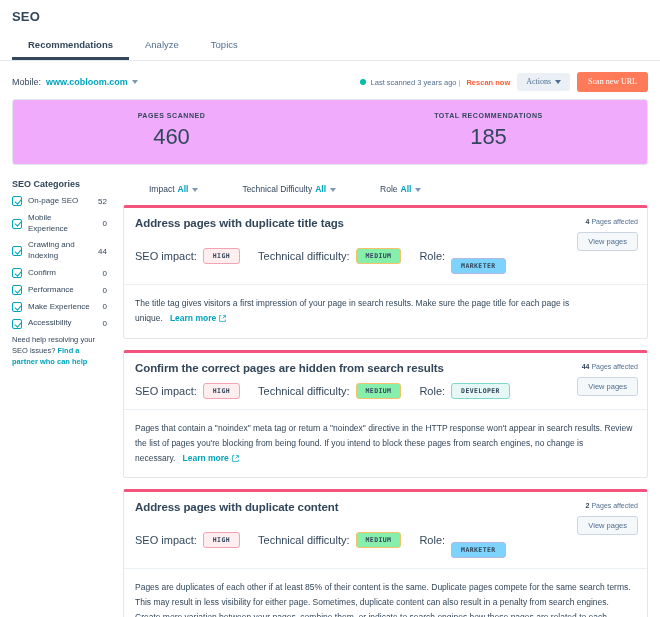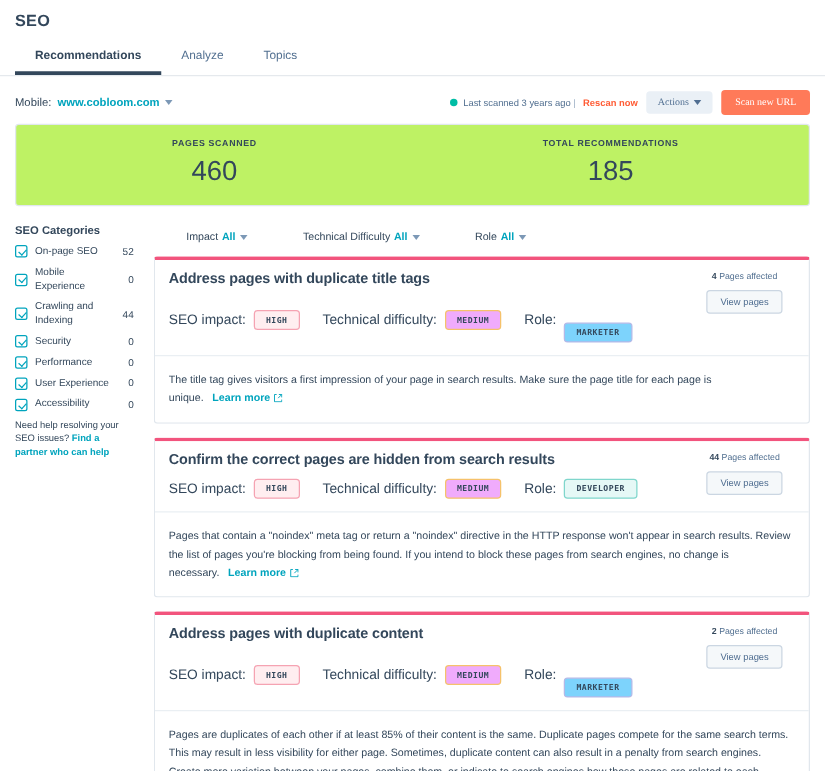--- a/index.html
+++ b/index.html
@@ -126,21 +126,21 @@
     border-right: 3px solid transparent;
     border-top: 4px solid #506e91;
     vertical-align: middle;
   }
 
   
   .stats-card {
     margin: 8px 12px 0 12px;
     border: 1px solid #e1e7ed;
     border-radius: 3px;
-    background: #bef264;
+    background: #f0abfc;
     display: flex;
     padding: 12px 0 14px 0;
   }
   .stat {
     flex: 1;
     text-align: center;
   }
   .stat-label {
     font-size: 7px;
     font-weight: 700;
@@ -281,29 +281,29 @@
     font-size: 6.5px;
     font-weight: 700;
     letter-spacing: .4px;
     padding: 3px 9px;
     border-radius: 3px;
     border: 1px solid;
     margin-right: 18px;
     white-space: nowrap;
   }
   .badge.high   { background:#ffeef0; border-color:#f5a3b2; color:#33475b; }
-  .badge.medium { background:#f0abfc; border-color:#f5c26b; color:#33475b; }
+  .badge.medium { background:#86efac; border-color:#f5c26b; color:#33475b; }
   .badge.marketer  { background:#7dd3fc; border-color:#b3b9e8; color:#33475b;margin-top:20px; }
   .badge.developer { background:#e5f8f6; border-color:#7fd6cc; color:#33475b; }
 
   .rec-right {
     position: absolute;
     top: 10px;
-    right: 21px;
-    text-align: center;
+    right: 9px;
+    text-align: right;
   }
   .pages-affected {
     font-size: 7px;
     color: #516f90;
     white-space: nowrap;
   }
   .pages-affected b { color:#33475b; font-weight:700; }
   .view-pages {
     margin-top: 7px;
     display: inline-block;
@@ -392,31 +392,31 @@
       <span class="cat-label">Mobile Experience</span>
       <span class="cat-count">0</span>
     </div>
     <div class="cat-item">
       <span class="cbox"></span>
       <span class="cat-label">Crawling and Indexing</span>
       <span class="cat-count">44</span>
     </div>
     <div class="cat-item">
       <span class="cbox"></span>
-      <span class="cat-label">Security</span>
+      <span class="cat-label">Confirm</span>
       <span class="cat-count">0</span>
     </div>
     <div class="cat-item">
       <span class="cbox"></span>
       <span class="cat-label">Performance</span>
       <span class="cat-count">0</span>
     </div>
     <div class="cat-item">
       <span class="cbox"></span>
-      <span class="cat-label">User Experience</span>
+      <span class="cat-label">Make Experience</span>
       <span class="cat-count">0</span>
     </div>
     <div class="cat-item">
       <span class="cbox"></span>
       <span class="cat-label">Accessibility</span>
       <span class="cat-count">0</span>
     </div>
 
     <div class="help-text">
       <span>Need help resolving your SEO issues? </span><span class="help-link">Find a partner who can help</span>

